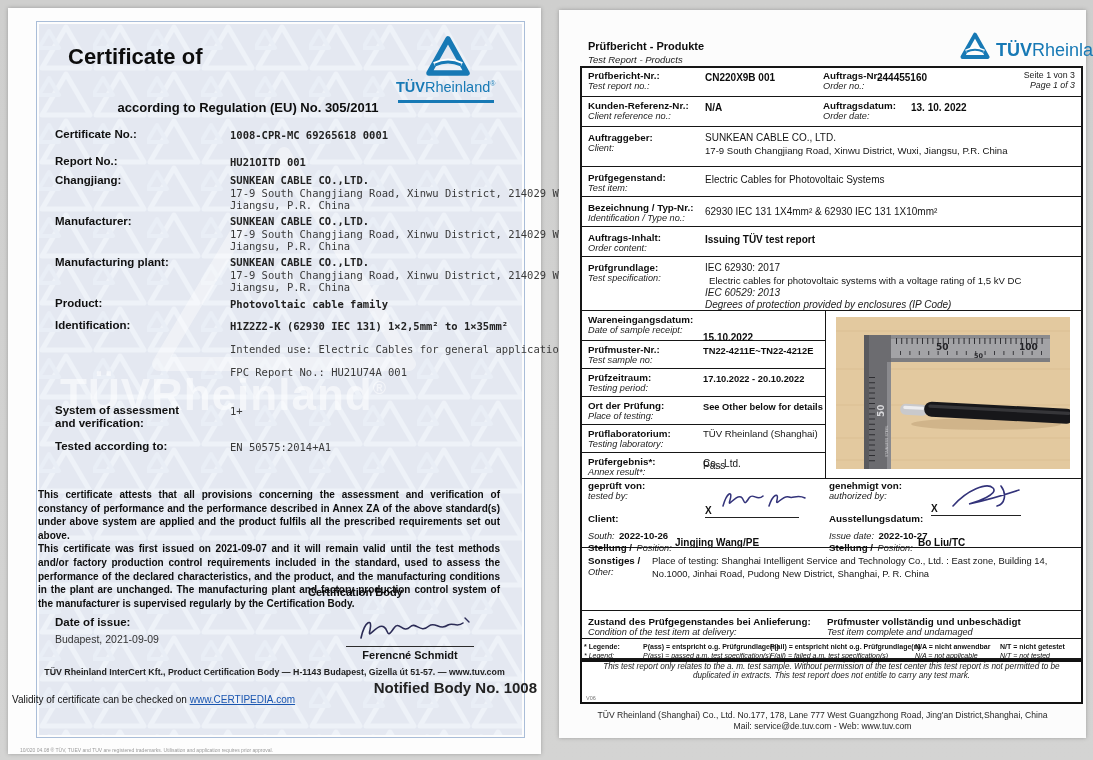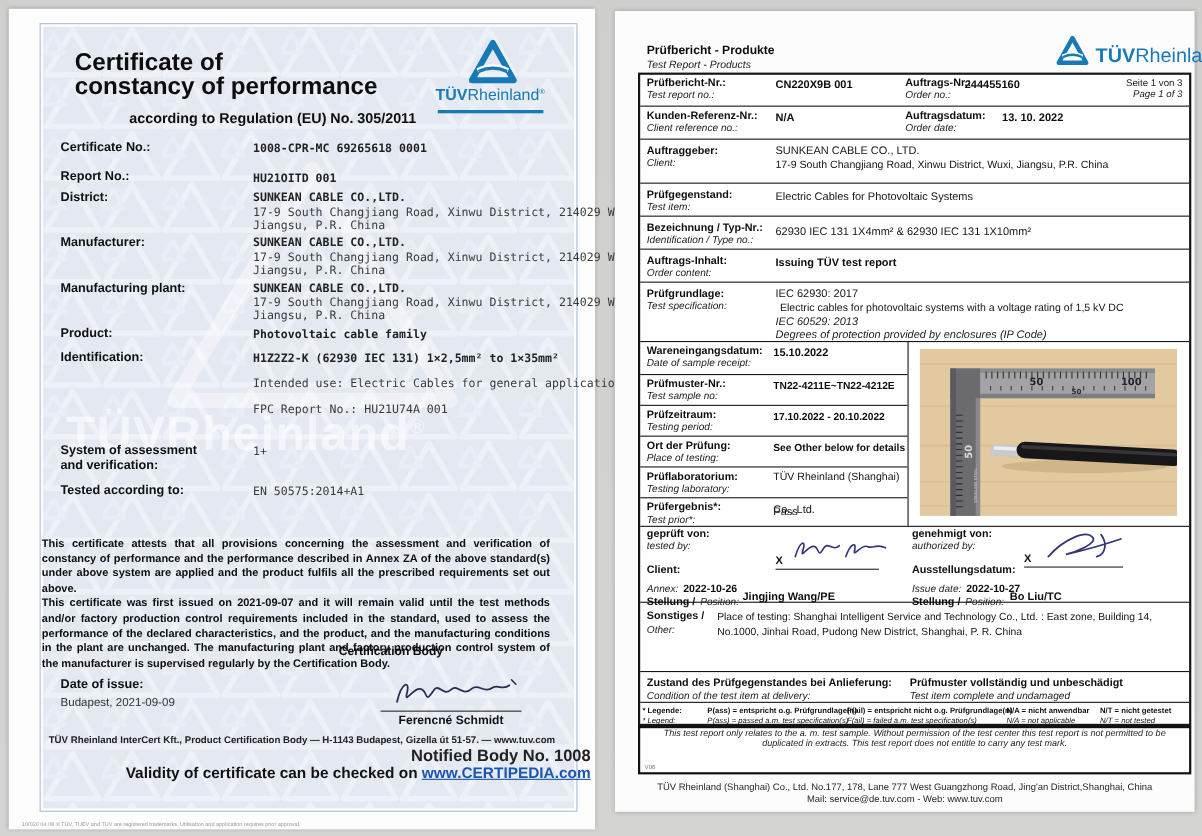--- a/index.html
+++ b/index.html
@@ -20,21 +20,21 @@
   .c-val  { font-family:"DejaVu Sans Mono", monospace; font-size:10.5px; color:#3a3a3a; line-height:12.5px; white-space:nowrap; }
   .c-val-b { font-weight:bold; color:#222; }
   .c-par { left:30px; top:480px; width:462px; font-size:10px; font-weight:bold; color:#0e0e0e; text-align:justify; line-height:13.6px; }
   .c-cb { left:300px; top:578px; width:200px; text-align:left; font-size:11px; font-weight:bold; color:#0d0d0d; }
   .c-doi-label { left:47px; top:608px; font-size:11.5px; font-weight:bold; color:#101010; }
   .c-doi-val { left:47px; top:625px; font-size:10.5px; color:#333; }
   .sig-line { left:338px; top:638px; width:128px; border-bottom:1.6px solid #2b2b2b; }
   .sig-name { left:318px; top:641px; width:168px; text-align:center; font-size:11px; font-weight:bold; color:#141414; }
   .c-foot1 { left:4px; top:659px; width:525px; text-align:center; font-size:8.8px; font-weight:bold; color:#222; }
   .c-foot2 { left:4px; top:671px; width:525px; text-align:right; font-size:15px; font-weight:bold; color:#222; }
-  .c-validity { left:4px; top:686px; width:525px; text-align:right; font-size:14px; font-weight:bold; color:#111; }
+  .c-validity { left:4px; top:686px; width:525px; text-align:left; font-size:10px; font-weight:normal; color:#111; }
   .c-validity a { color:#1a56b0; text-decoration:underline; cursor:pointer; }
   .c-tiny { left:12px; top:739px; font-size:5px; color:#9a9a9a; white-space:nowrap; }
   .c-logo-text { left:388px; top:71px; width:110px; font-size:14.5px; color:#1779b5; white-space:nowrap; }
   .c-logo-text .tuv { font-weight:bold; }
   .c-logo-text sup { font-size:7px; }
   .c-logo-bar { left:390px; top:92px; width:96px; height:2.5px; background:#1779b5; }
 
   
   .page-right { left:559px; top:10px; width:527px; height:728px; background:#fcfcfc; box-shadow:0 0 4px rgba(0,0,0,.25); }
   .r-title-de { left:29px; top:30px; font-size:11px; font-weight:bold; color:#0d0d0d; }
@@ -78,39 +78,38 @@
       </defs>
       <rect width="483" height="711" fill="#e4e8f1"></rect>
       <rect width="483" height="711" fill="url(#tp)"></rect>
       <path d="M245 130 L370 340 L120 340 Z" fill="none" stroke="#ffffff" stroke-opacity="0.4" stroke-width="14" stroke-linejoin="round"></path>
     </svg>
 
     <div class="abs cert-watermark"><span>TÜVRheinland</span><sup>®</sup></div>
 
     <div class="abs c-title">
       <div>Certificate of</div>
-      <div>constancy of performance</div>
     </div>
     <div class="abs c-subtitle">according to Regulation (EU) No. 305/2011</div>
 
     <svg class="abs" style="left:417px;top:27px;width:46px;height:44px" viewBox="0 0 46 44">
       <polygon points="23,4 42,38 4,38" fill="none" stroke="#1779b5" stroke-width="5.5" stroke-linejoin="round"></polygon>
       <path d="M9 29 Q23 22 37 29" fill="none" stroke="#ffffff" stroke-width="4"></path>
       <path d="M10 30 Q23 24 36 30" fill="none" stroke="#1779b5" stroke-width="3"></path>
     </svg>
     <div class="abs c-logo-text"><span class="tuv">TÜV</span><span>Rheinland</span><sup>®</sup></div>
     <div class="abs c-logo-bar"></div>
 
     <div class="abs c-label" style="left:47px;top:120px">Certificate No.:</div>
     <div class="abs c-val c-val-b" style="left:222px;top:121px">1008-CPR-MC 69265618 0001</div>
 
     <div class="abs c-label" style="left:47px;top:147px">Report No.:</div>
     <div class="abs c-val c-val-b" style="left:222px;top:148px">HU21OITD 001</div>
 
-    <div class="abs c-label" style="left:47px;top:166px">District:</div>
+    <div class="abs c-label" style="left:47px;top:166px">Changjiang:</div>
     <div class="abs c-val c-val-b" style="left:222px;top:166px">SUNKEAN CABLE CO.,LTD.</div>
     <div class="abs c-val" style="left:222px;top:179px">17-9 South Changjiang Road, Xinwu District, 214029 Wuxi,</div>
     <div class="abs c-val" style="left:222px;top:191px">Jiangsu, P.R. China</div>
 
     <div class="abs c-label" style="left:47px;top:207px">Manufacturer:</div>
     <div class="abs c-val c-val-b" style="left:222px;top:207px">SUNKEAN CABLE CO.,LTD.</div>
     <div class="abs c-val" style="left:222px;top:220px">17-9 South Changjiang Road, Xinwu District, 214029 Wuxi,</div>
     <div class="abs c-val" style="left:222px;top:232px">Jiangsu, P.R. China</div>
 
     <div class="abs c-label" style="left:47px;top:248px">Manufacturing plant:</div>
@@ -228,41 +227,41 @@
 
     <div class="abs r-lab-de" style="left:29px;top:252px">Prüfgrundlage:</div>
     <div class="abs r-lab-en" style="left:29px;top:263px">Test specification:</div>
     <div class="abs r-val" style="left:146px;top:252px">IEC 62930: 2017</div>
     <div class="abs r-val" style="left:150px;top:265px;font-size:9.6px">Electric cables for photovoltaic systems with a voltage rating of 1,5 kV DC</div>
     <div class="abs r-val-i" style="left:146px;top:277px">IEC 60529: 2013</div>
     <div class="abs r-val-i" style="left:146px;top:289px">Degrees of protection provided by enclosures (IP Code)</div>
 
     <div class="abs r-lab-de" style="left:29px;top:304px">Wareneingangsdatum:</div>
     <div class="abs r-lab-en" style="left:29px;top:315px">Date of sample receipt:</div>
-    <div class="abs r-val-b" style="left:144px;top:306px">15.10.2022</div>
+    <div class="abs r-val-b" style="left:144px;top:322px">15.10.2022</div>
 
     <div class="abs r-lab-de" style="left:29px;top:334px">Prüfmuster-Nr.:</div>
     <div class="abs r-lab-en" style="left:29px;top:345px">Test sample no:</div>
     <div class="abs r-val-b" style="left:144px;top:336px;font-size:9.3px">TN22-4211E~TN22-4212E</div>
 
     <div class="abs r-lab-de" style="left:29px;top:362px">Prüfzeitraum:</div>
     <div class="abs r-lab-en" style="left:29px;top:373px">Testing period:</div>
     <div class="abs r-val-b" style="left:144px;top:364px;font-size:9.3px">17.10.2022 - 20.10.2022</div>
 
     <div class="abs r-lab-de" style="left:29px;top:390px">Ort der Prüfung:</div>
     <div class="abs r-lab-en" style="left:29px;top:401px">Place of testing:</div>
     <div class="abs r-val-b" style="left:144px;top:392px;font-size:9.3px">See Other below for details</div>
 
     <div class="abs r-lab-de" style="left:29px;top:418px">Prüflaboratorium:</div>
     <div class="abs r-lab-en" style="left:29px;top:429px">Testing laboratory:</div>
     <div class="abs r-val" style="left:144px;top:418px;font-size:9.6px">TÜV Rheinland (Shanghai)</div>
     <div class="abs r-val" style="left:144px;top:448px;font-size:10px">Co., Ltd.</div>
 
     <div class="abs r-lab-de" style="left:29px;top:446px">Prüfergebnis*:</div>
-    <div class="abs r-lab-en" style="left:29px;top:457px">Test prior*:</div>
+    <div class="abs r-lab-en" style="left:29px;top:457px">Annex result*:</div>
     <div class="abs r-val" style="left:144px;top:450px">Pass</div>
 
     <svg class="abs" style="left:277px;top:307px;width:234px;height:152px" viewBox="0 0 234 152">
       <rect width="234" height="152" fill="#e3c99f"></rect>
       <g stroke="#d7bb90" stroke-width="1.2" opacity="0.8">
         <path d="M0 14 H234"></path>
           <path d="M0 52 H234"></path>
           <path d="M0 88 H234"></path>
           <path d="M0 121 H234"></path>
           <path d="M0 143 H234"></path>
@@ -304,21 +303,21 @@
 
     <div class="abs r-lab-de" style="left:270px;top:470px">genehmigt von:</div>
     <div class="abs r-lab-en" style="left:270px;top:481px">authorized by:</div>
     <div class="abs sig-x" style="left:372px;top:493px">X</div>
     <svg class="abs" style="left:388px;top:470px;width:80px;height:32px" viewBox="0 0 80 32">
       <path d="M6 26 C20 10 40 2 46 8 C52 14 30 22 22 24 C40 20 60 14 72 10 M54 6 C60 14 58 24 50 26" fill="none" stroke="#33337a" stroke-width="1.6" stroke-linecap="round"></path>
     </svg>
     <div class="abs r-sigline" style="left:372px;top:505px;width:90px"></div>
 
     <div class="abs r-lab-de" style="left:29px;top:503px">Client:</div>
-    <div class="abs" style="left:29px;top:515px"><span class="r-lab-en">Annex:</span> <span class="r-val-b" style="font-size:9.6px">2022-10-26</span></div>
+    <div class="abs" style="left:29px;top:515px"><span class="r-lab-en">South:</span> <span class="r-val-b" style="font-size:9.6px">2022-10-26</span></div>
 
     <div class="abs r-lab-de" style="left:270px;top:503px">Ausstellungsdatum:</div>
     <div class="abs" style="left:270px;top:515px"><span class="r-lab-en">Issue date:</span> <span class="r-val-b" style="font-size:9.6px">2022-10-27</span></div>
 
     <div class="abs" style="left:29px;top:527px"><span class="r-lab-de">Stellung /</span> <span class="r-lab-en">Position:</span></div>
     <div class="abs r-val-b" style="left:116px;top:527px">Jingjing Wang/PE</div>
 
     <div class="abs" style="left:270px;top:527px"><span class="r-lab-de">Stellung /</span> <span class="r-lab-en">Position:</span></div>
     <div class="abs r-val-b" style="left:359px;top:527px">Bo Liu/TC</div>
 

